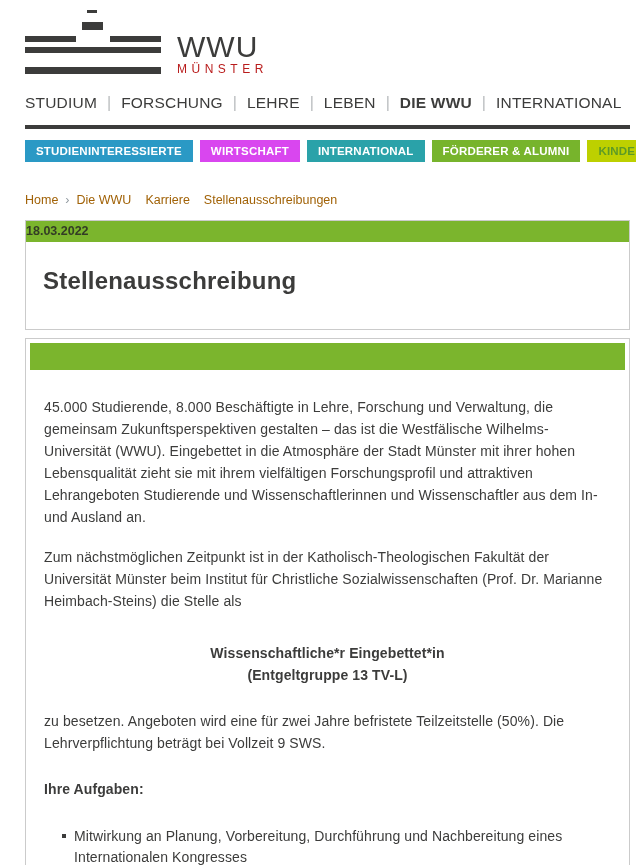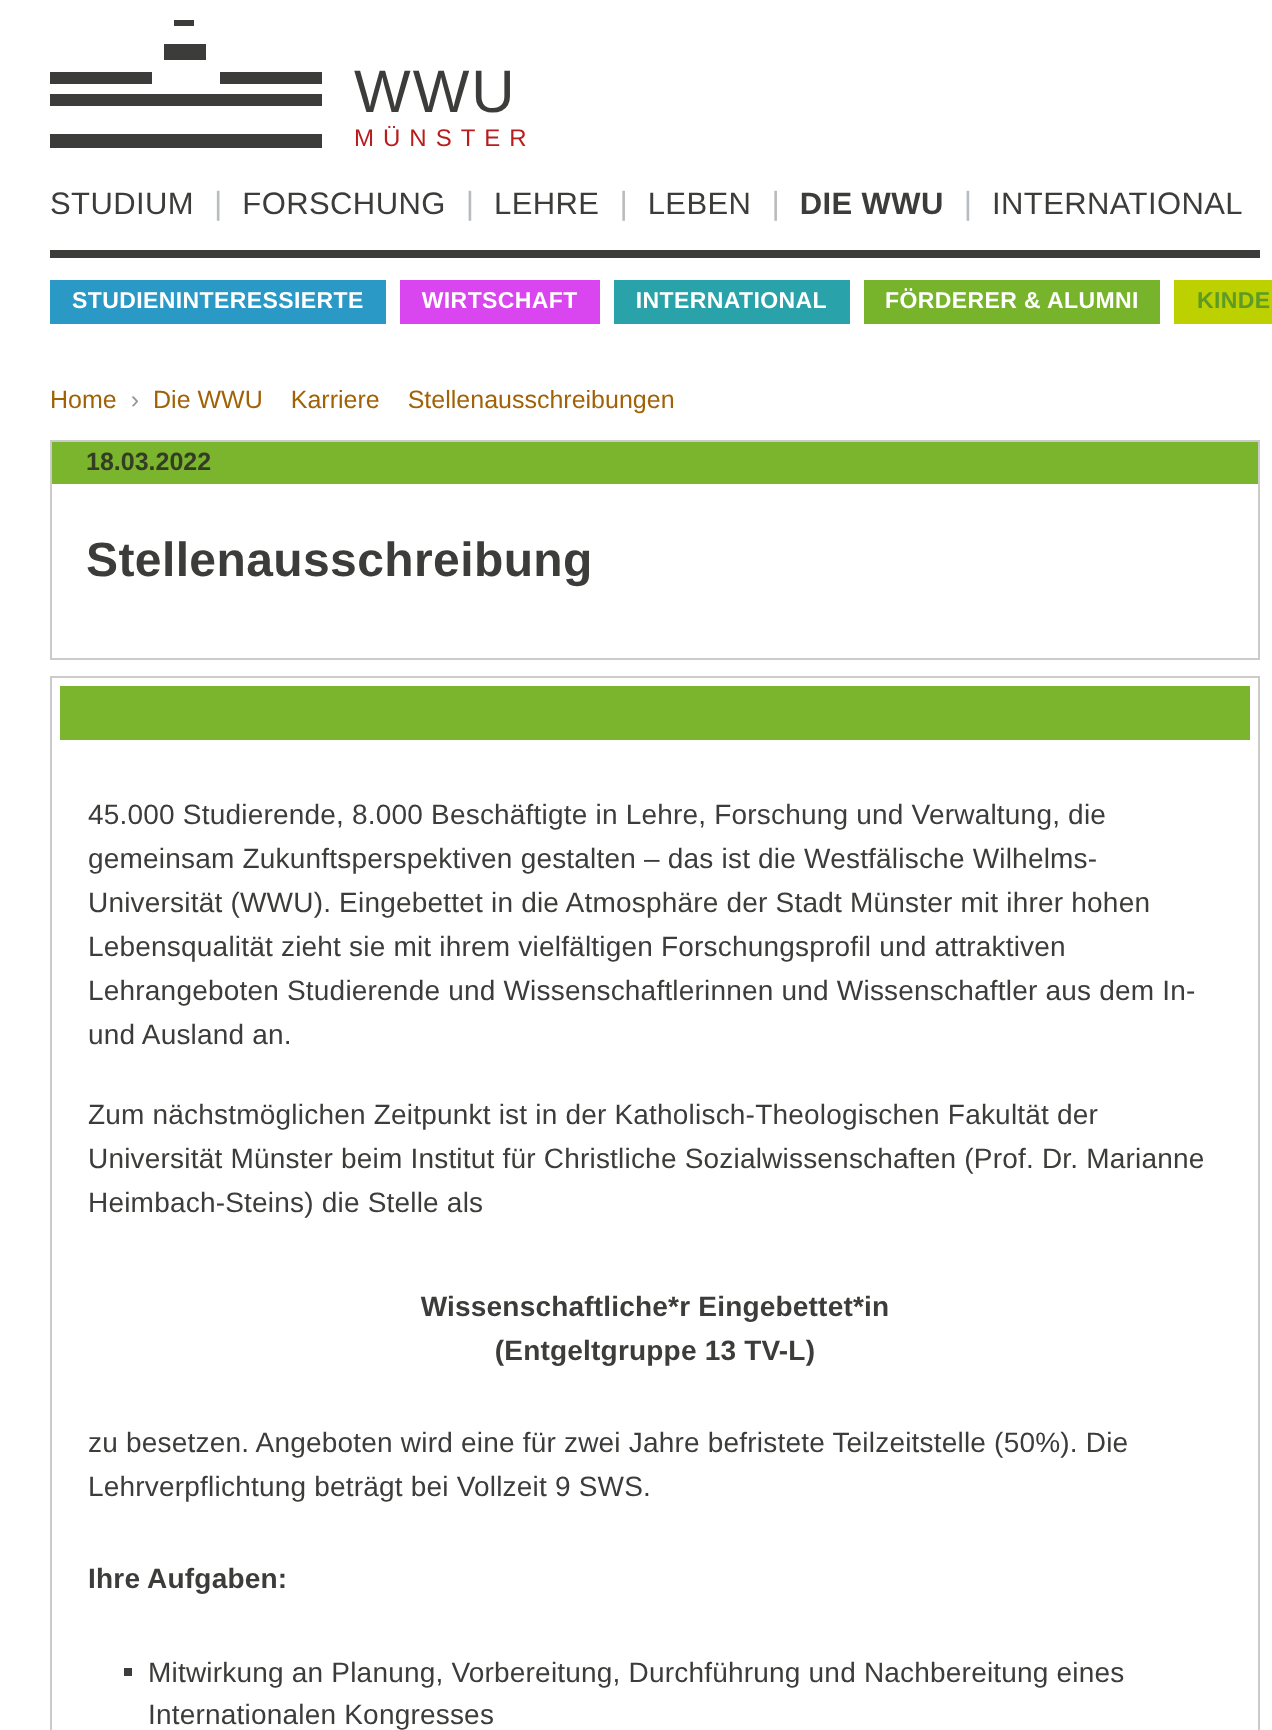--- a/index.html
+++ b/index.html
@@ -47,21 +47,21 @@
   .ql-4 { background: #bdd000; color: #5d9a26 !important; }
 
   
   .breadcrumb { margin-top: 31px; font-size: 12.5px; color: #8e979e; display: flex; align-items: center; }
   .breadcrumb a, .breadcrumb span.crumb { color: #a16207; text-decoration: none; }
   .breadcrumb .bsep { margin: 0 7px; }
   .breadcrumb .bgap { width: 14px; display: inline-block; }
 
   
   .card { border: 1px solid #cbcbcb; margin-top: 13px; background: #fff; }
-  .card-bar { height: 21px; background: #7bb52d; line-height: 21px; padding-left: 17px;
+  .card-bar { height: 21px; background: #7bb52d; line-height: 21px; 
               font-size: 12.5px; font-weight: bold; color: #333c25; }
   .card h1 { font-size: 24px; font-weight: bold; letter-spacing: 0.2px; color: #3c3c3b;
              margin: 25px 17px 34px; }
 
   .card2 { margin-top: 8px; padding: 4px; min-height: 530px; }
   .card-bar2 { height: 27px; background: #7bb52d; }
   .content { padding: 26px 14px 20px; font-size: 14px; line-height: 22px; color: #3c3c3b; letter-spacing: 0.1px; }
   .content p { margin: 0 0 18px; }
   .pos-block { text-align: center; font-weight: bold; margin: 30px 0 24px; }
   .tasks-heading { font-weight: bold; margin: 24px 0 0 !important; }

